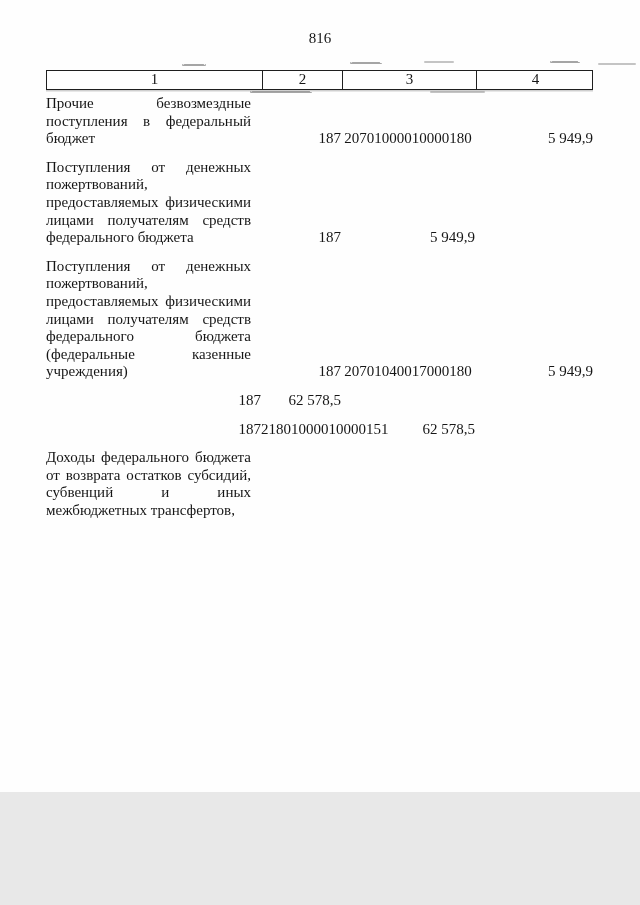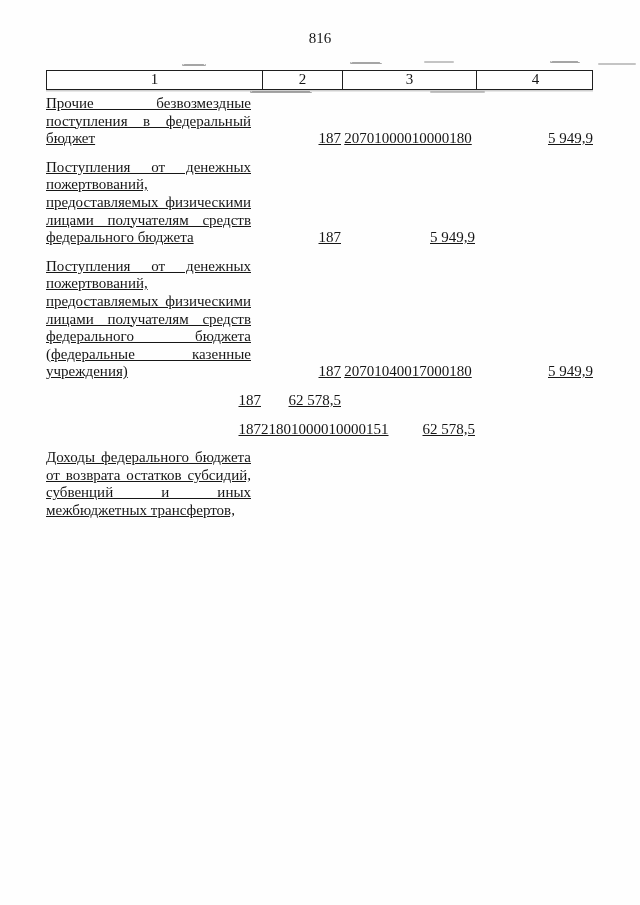--- a/index.html
+++ b/index.html
@@ -3,21 +3,21 @@
 <meta charset="utf-8">
 <style>
   html, body {
     margin: 0;
     padding: 0;
     background: #e8e8e8;
   }
   .page {
     position: relative;
     width: 640px;
-    height: 905px;
+    height: 792px;
     margin: 0 auto;
     background: #fefefe;
     color: #161616;
     font-family: "Liberation Serif", "DejaVu Serif", serif;
     overflow: hidden;
   }
   .page-number {
     position: absolute;
     top: 30px;
     left: 0;
@@ -44,21 +44,20 @@
     height: 18px;
     line-height: 17px;
     font-size: 15px;
     text-align: center;
   }
   .head-cell + .head-cell {
     border-left: 1.6px solid #1f1f1f;
   }
   .body-rows {
     margin-top: 5px;
-    text-decoration: underline;
   }
   .row {
     display: grid;
     grid-template-columns: 215px 80px 134px 118px;
     align-items: end;
     margin-bottom: 11px;
     font-size: 15px;
     line-height: 17.6px;
   }
   .row:last-child { margin-bottom: 0; }

